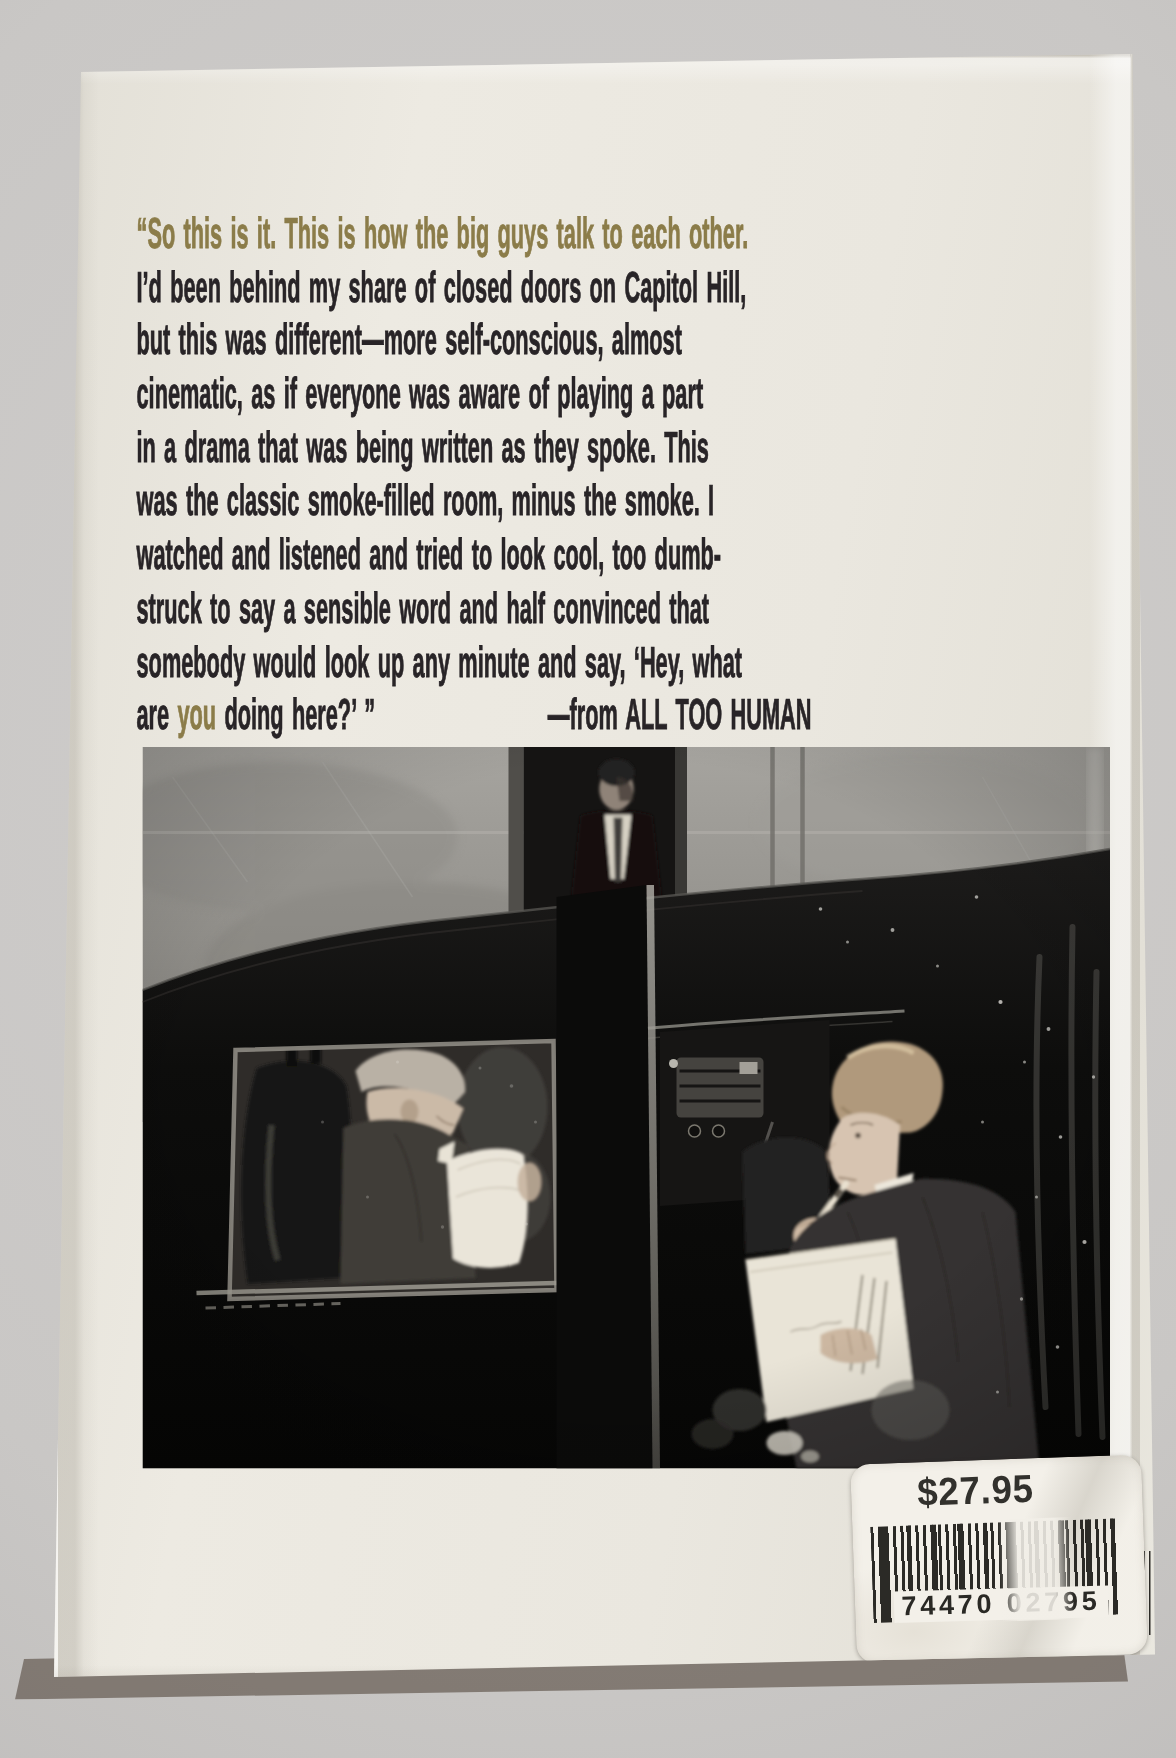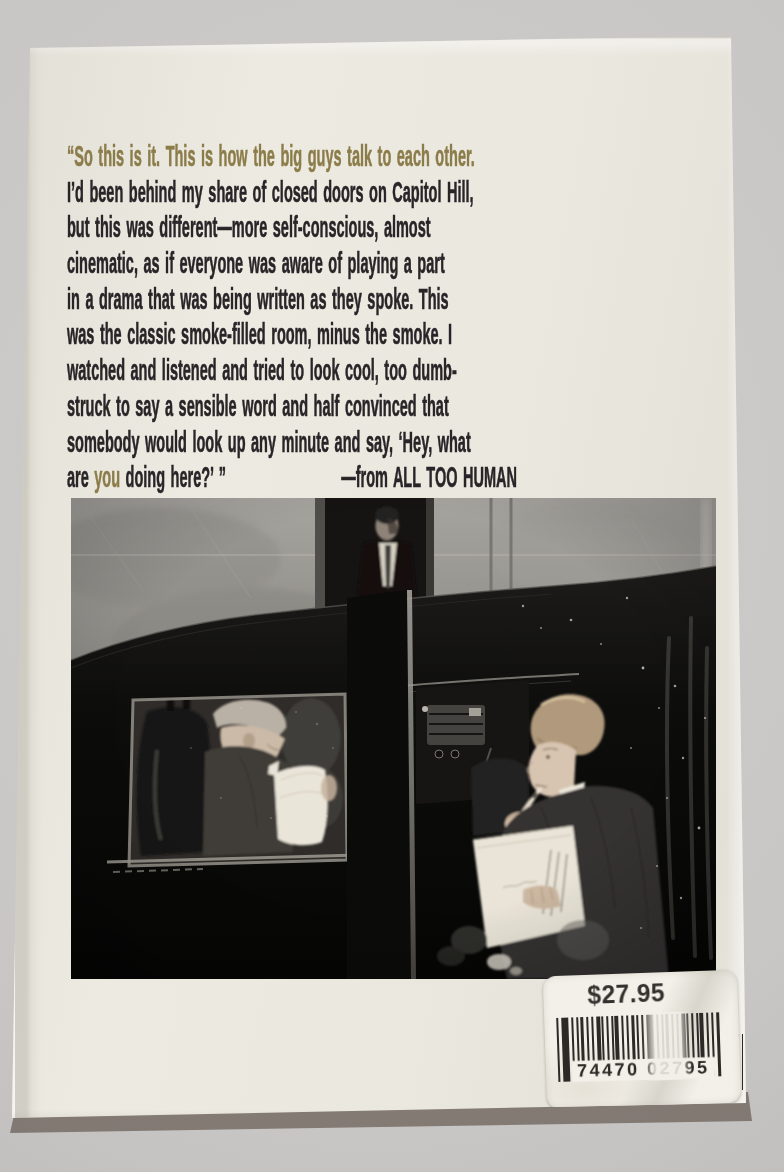--- a/index.html
+++ b/index.html
@@ -11,20 +11,21 @@
   .scene{position:absolute;inset:0;}
   .book-shadow{
     position:absolute;inset:0;
     clip-path:polygon(16px 1106px,748px 1092px,752px 1121px,10px 1133px);
     background:rgba(72,60,50,.55);filter:blur(4px);
   }
   .book{
     position:absolute;inset:0;
     clip-path:polygon(30px 48px,731px 36px,746px 1103px,12px 1118px);
     background:linear-gradient(100deg,#e2dfd6 0%, #edeae2 28%, var(--cover,#eae7df) 62%, #e3e0d7 88%, #eceae2 100%);
+    margin-left:24px;
   }
   .edge-left{position:absolute;left:12px;top:36px;bottom:40px;width:30px;pointer-events:none;
     background:linear-gradient(90deg, rgba(255,255,255,.55) 0 3px, rgba(110,104,92,.20) 3px 14px, rgba(110,104,92,.06) 20px, transparent 30px);}
   .edge-top{position:absolute;left:12px;right:30px;top:34px;height:22px;pointer-events:none;
     background:linear-gradient(180deg, rgba(120,112,100,.28) 0 3px, rgba(255,255,255,.35) 5px 9px, transparent 22px);}
   .edge-right{position:absolute;right:24px;top:36px;bottom:50px;width:34px;pointer-events:none;
     background:linear-gradient(270deg, rgba(125,118,106,.22) 0 5px, rgba(255,255,255,.5) 7px 16px, transparent 34px);}
   .edge-bottom{position:absolute;left:10px;right:30px;bottom:44px;height:18px;pointer-events:none;
     background:linear-gradient(0deg, rgba(95,85,70,.45) 0 4px, rgba(130,120,105,.12) 7px, transparent 18px);}
 

